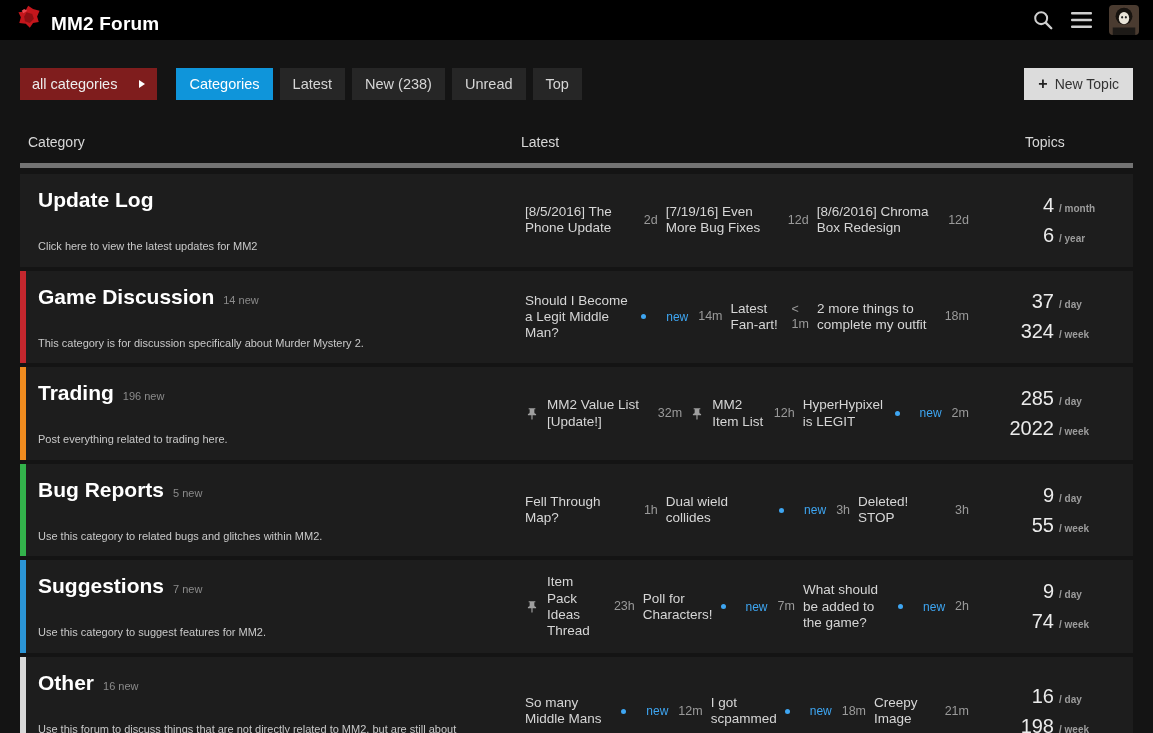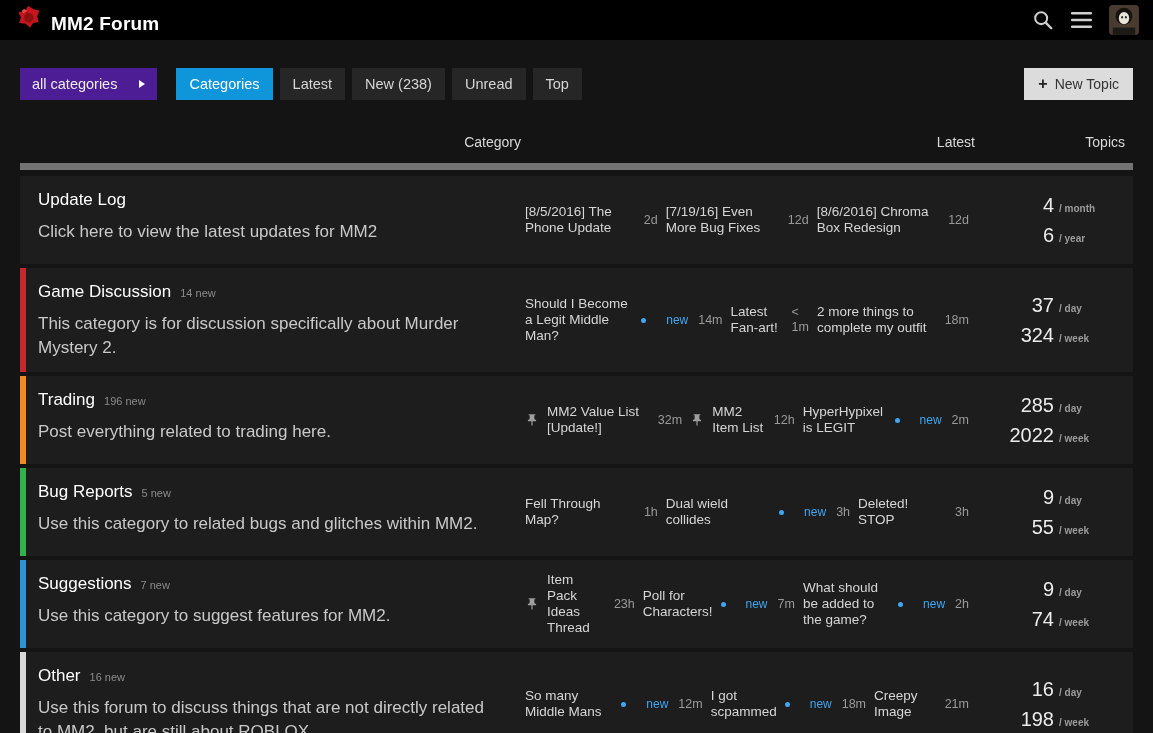--- a/index.html
+++ b/index.html
@@ -23,21 +23,21 @@
   .brand-title{ color:#fff; font-weight:bold; font-size:19px; letter-spacing:.2px; }
   .topbar-right{ display:flex; align-items:center; gap:17px; }
   .icon-btn{ display:flex; align-items:center; cursor:pointer; }
   .avatar{ width:30px; height:30px; border-radius:4px; overflow:hidden; cursor:pointer; flex:none; }
 
   
   .list-controls{
     display:flex; align-items:center; padding:28px 20px 16px 20px;
   }
   .dropdown{
-    background:#4c1d95; border:none; color:#ededed; font-size:14.5px;
+    background:#7f1d1d; border:none; color:#ededed; font-size:14.5px;
     font-family:inherit; padding:8px 12px; display:flex; align-items:center;
     cursor:pointer; margin-right:19px;
   }
   .caret-right{
     width:0; height:0; margin-left:22px;
     border-left:6px solid #fff; border-top:4.5px solid transparent; border-bottom:4.5px solid transparent;
   }
   .nav-pills{ list-style:none; display:flex; gap:7px; }
   .pill{
     background:#262626; color:#d6d6d6; font-size:14.5px; padding:8px 13px;
@@ -47,35 +47,35 @@
   .new-topic{
     margin-left:auto; background:#dcdcdc; color:#333; border:none;
     font-family:inherit; font-size:14px; padding:8px 14px; display:flex;
     align-items:center; gap:7px; cursor:pointer;
   }
   .plus{ font-weight:bold; font-size:16px; color:#222; line-height:1; }
 
   
   .table-head{
     margin:12px 20px 0 20px; padding:6px 8px 13px 8px; display:flex;
-    border-bottom:7px solid #737373; color:#d8d8d8; font-size:14px;text-align:right;
+    border-bottom:5px solid #737373; color:#d8d8d8; font-size:14px;
   }
   .th-category{ width:493px; }
   .th-latest{ flex:1; }
   .th-topics{ width:150px; padding-left:50px; }
 
   
   .rows{ margin:0 20px; padding-top:6px; }
   .cat-row{ display:flex; background:#1d1d1d; margin-bottom:4px; min-height:88px; }
   .color-bar{ width:6px; flex:none; }
   .cell-category{ width:495px; flex:none; padding:14px 20px 12px 12px; }
   .cat-title-line{ display:flex; align-items:baseline; gap:9px; }
-  .cat-name{ color:#fff; font-weight:normal; font-size:17px; cursor:pointer; }
+  .cat-name{ color:#fff; font-weight:bold; font-size:21px; cursor:pointer; }
   .cat-new{ color:#8b8b8b; font-size:11px;text-align:center; }
-  .cat-desc{ color:#c9c9c9; font-size:17px; margin-top:10px; line-height:1.42; }
+  .cat-desc{ color:#c9c9c9; font-size:11px; margin-top:27px; line-height:1.42; }
 
   .cell-latest{
     flex:1; padding:8px 4px; display:flex; flex-direction:row;
     justify-content:center; gap:8px;
   }
   .topic-line{ display:flex; align-items:center; gap:8px; line-height:1.2; }
   .pin-icon{ width:14px; height:14px; fill:#9f9f9f; flex:none; }
   .topic-title{ color:#d6d6d6; font-size:13.5px; cursor:pointer; }
   .new-badge{ display:inline-flex; align-items:center; gap:20px; color:var(--new-badge); font-size:12px; }
   .new-dot{ width:5px; height:5px; border-radius:50%; background:var(--new-badge); }

